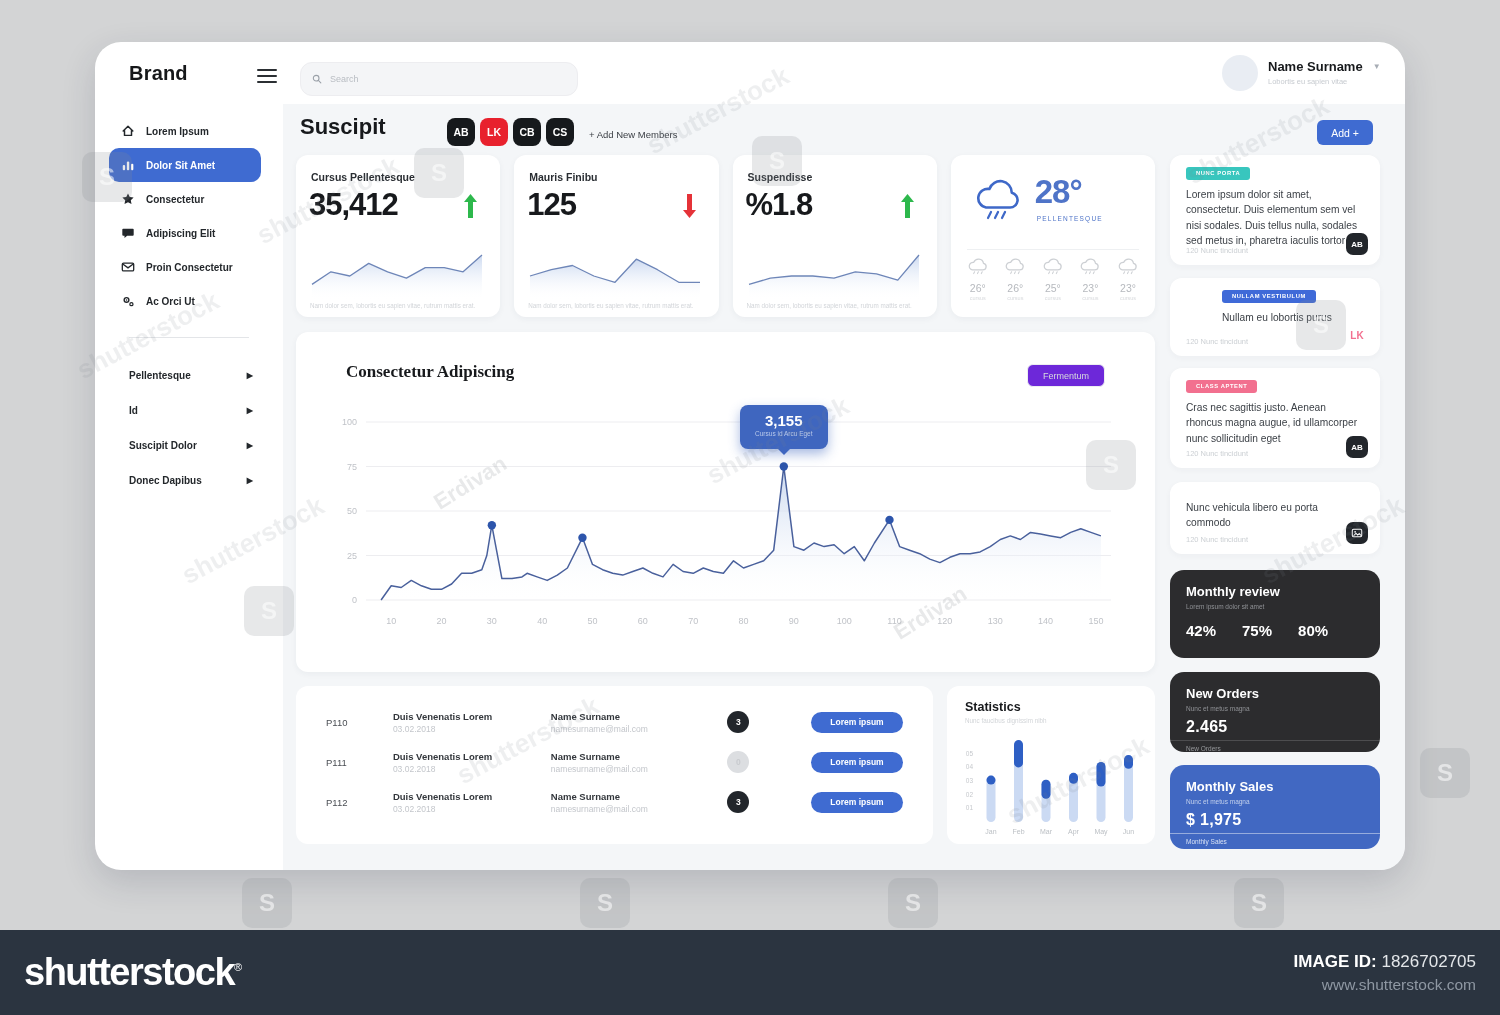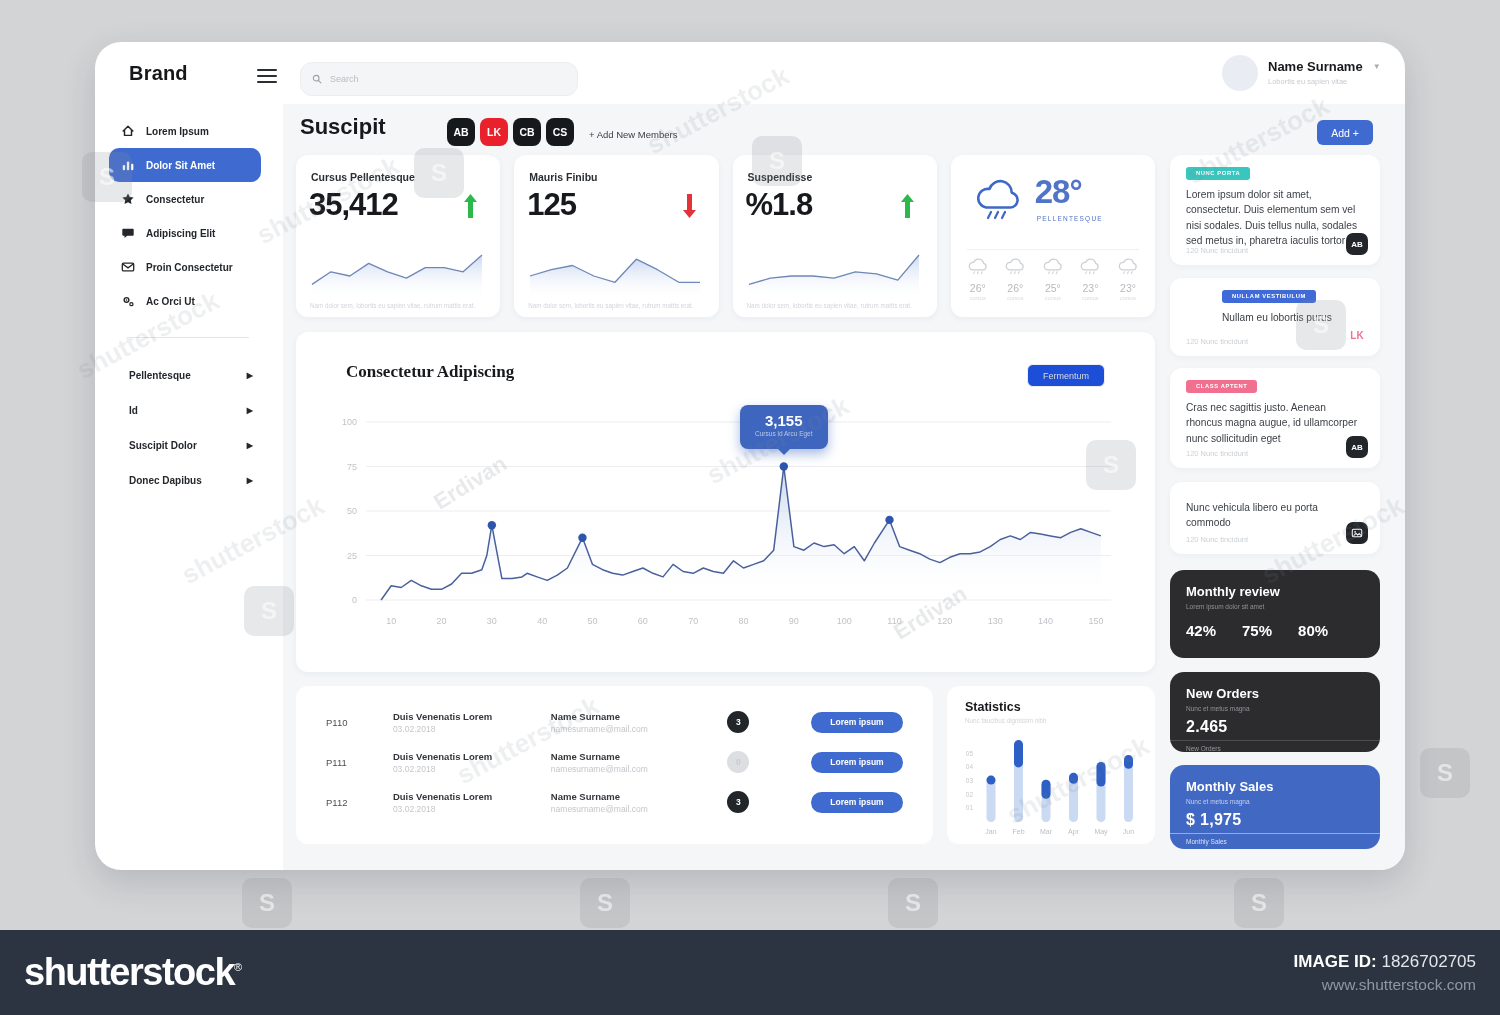--- a/index.html
+++ b/index.html
@@ -38,21 +38,21 @@
   .w-temp{position:absolute;left:84px;top:18px;font-size:33px;font-weight:bold;color:#4f74c8;letter-spacing:-1px;}
   .w-label{position:absolute;left:86px;top:60px;font-size:6.5px;color:#4f74c8;letter-spacing:1.2px;}
   .w-divider{position:absolute;left:16px;right:16px;top:94px;height:1px;background:#eef0f2;}
   .w-forecast{position:absolute;left:10px;right:10px;top:102px;display:flex;justify-content:space-between;padding:0 6px;}
   .wf-item{display:flex;flex-direction:column;align-items:center;gap:1px;}
   .wf-temp{font-size:10.5px;color:#b6b9be;}
   .wf-label{font-size:5.5px;color:#d8dadd;}
   
   .chart-card{position:absolute;left:13px;top:228px;width:859px;height:340px;background:#fff;border-radius:12px;box-shadow:0 2px 6px rgba(40,50,70,.05);}
   .cc-title{position:absolute;left:50px;top:30px;font-size:17px;font-weight:bold;color:#17191c;font-family:Liberation Serif, serif;}
-  .cc-filter{position:absolute;right:50px;top:32px;width:78px;height:23px;border:1px solid #eceef1;border-radius:6px;background:#1d4ed8;color:#d7dadd;font-size:9px;display:flex;align-items:center;justify-content:center;cursor:pointer;}
+  .cc-filter{position:absolute;right:50px;top:32px;width:78px;height:23px;border:1px solid #eceef1;border-radius:6px;background:#6d28d9;color:#d7dadd;font-size:9px;display:flex;align-items:center;justify-content:center;cursor:pointer;}
   #main-chart-svg{position:absolute;left:40px;top:78px;}
   .tooltip{position:absolute;width:88px;height:44px;background:#3f66bf;border-radius:8px;color:#fff;text-align:center;box-shadow:0 5px 12px rgba(63,102,191,.45);z-index:5;}
   .tooltip::after{content:"";position:absolute;left:50%;bottom:-6px;margin-left:-6px;border:6px solid transparent;border-top-color:#3f66bf;border-bottom:0;}
   .tt-value{font-size:15px;font-weight:bold;margin-top:7px;}
   .tt-label{font-size:6.5px;color:#b9c9ea;margin-top:1px;}
   
   .table-card{position:absolute;left:13px;top:582px;width:637px;height:158px;background:#fff;border-radius:12px;padding:16px 0 0;}
   .t-row{display:flex;align-items:center;height:40px;padding:0 30px;}
   .t-id{width:72px;font-size:9.5px;color:#4a4e54;}
   .t-item{width:170px;}

